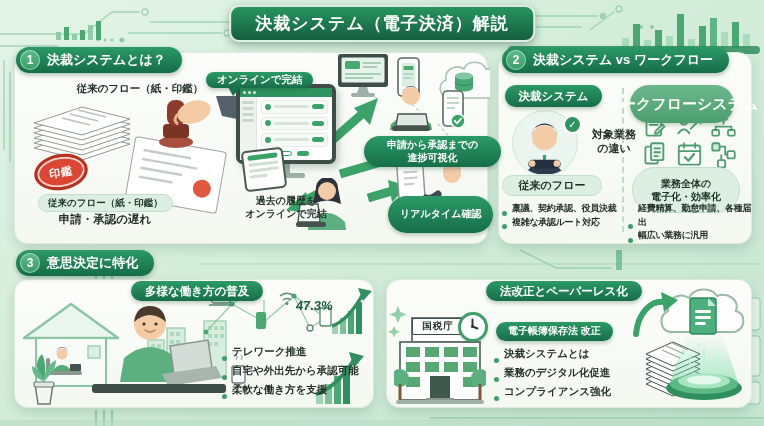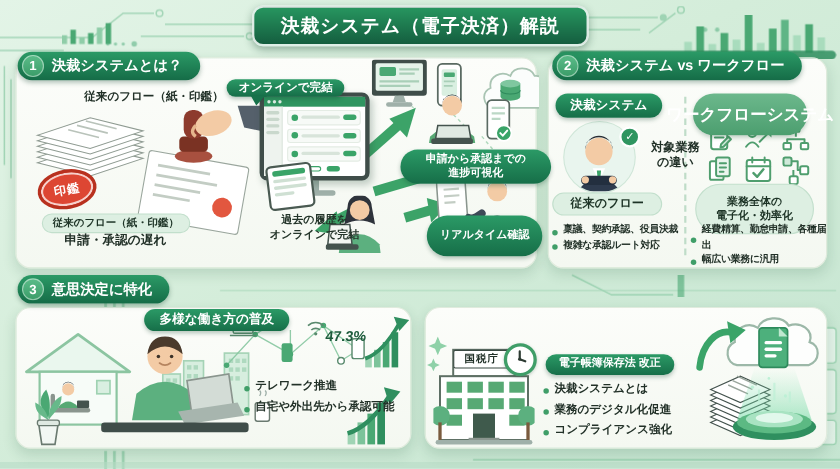--- a/index.html
+++ b/index.html
@@ -23,21 +23,21 @@
            box-shadow:0 2px 4px rgba(20,70,45,.25); z-index:3; white-space:nowrap; }
   .pill-light { position:absolute; background:#ddefe2; color:#1d3326; border:1px solid #c2dfcc; border-radius:999px;
            display:flex; flex-direction:column; align-items:center; justify-content:center; text-align:center;
            z-index:3; white-space:nowrap; line-height:1.3; }
   .plain-label { position:absolute; text-align:center; z-index:3; line-height:1.3; }
   .title-badge { position:absolute; left:50%; transform:translateX(-50%); top:5px; z-index:6; white-space:nowrap;
            background:linear-gradient(180deg,#27955f,#145e3f); color:#fff; font-size:17px; letter-spacing:1px;
            padding:5px 24px; border-radius:10px; border:2px solid rgba(255,255,255,.85);
            box-shadow:0 3px 8px rgba(20,70,45,.4); }
   .bullets { position:absolute; list-style:none; z-index:3; }
-  .bullets li { display:flex; align-items:center; gap:5px; }
+  .bullets li { display:flex; align-items:flex-end; gap:5px; }
   .bullets li::before { content:""; flex:0 0 auto; width:5px; height:5px; border-radius:50%; background:#3f9e68; margin-top:5px; }
   .bullets.small { font-size:9px; letter-spacing:-0.3px; line-height:1.5; }
   .bullets.mid { font-size:10.5px; line-height:1.8; }
   .bubble { position:absolute; left:206px; top:72px; background:linear-gradient(180deg,#2b9a66,#166e48); color:#fff;
            font-size:10.5px; padding:1px 11px; border-radius:999px; z-index:4; white-space:nowrap;
            box-shadow:0 2px 4px rgba(20,70,45,.3);text-align:right; }
   .bubble::after { content:""; position:absolute; left:22px; bottom:-8px; width:0; height:0;
            border-left:5px solid transparent; border-right:8px solid transparent; border-top:9px solid #17714a; }
   
   #monitor { position:absolute; left:236px; top:84px; width:100px; height:80px; background:#fff;
@@ -549,31 +549,37 @@
     <polygon points="28,4 42,7 33,17" fill="#2f8f5f"></polygon>
   </svg>
 
   <ul class="bullets mid" style="left:222px;top:342px;width:140px">
     <li>
         <span>テレワーク推進</span>
       </li>
     <li>
         <span>自宅や外出先から承認可能</span>
       </li>
+    <li>
+        <span>柔軟な働き方を支援</span>
+      </li>
   </ul>
 
   <svg class="abs" style="left:314px;top:348px;z-index:2" width="52" height="58" viewBox="0 0 52 58">
     <rect x="2" y="44" width="7" height="12" fill="#9fd4b4"></rect>
       <rect x="11" y="36" width="7" height="20" fill="#7cc39a"></rect>
     <rect x="20" y="28" width="7" height="28" fill="#4aa873"></rect>
       <rect x="29" y="18" width="7" height="38" fill="#2f8f5f"></rect>
     <path d="M2,46 C16,42 28,30 40,12" stroke="#2f8f5f" stroke-width="4" fill="none"></path>
     <polygon points="35,4 50,8 40,20" fill="#2f8f5f"></polygon>
   </svg>
 
+  <div class="pill-dark" style="left:486px;top:281px;padding:3px 14px;font-size:11.5px">
+    <span>法改正とペーパーレス化</span>
+  </div>
 
   <svg class="abs" style="left:388px;top:306px;z-index:2" width="20" height="32" viewBox="0 0 20 32">
     <g fill="#8fd1a8">
       <path d="M10,0 l2.5,6 6,2.5 -6,2.5 -2.5,6 -2.5,-6 -6,-2.5 6,-2.5 z"></path>
       <path d="M4,20 l1.8,4 4,1.8 -4,1.8 -1.8,4 -1.8,-4 -4,-1.8 4,-1.8 z" transform="translate(2,0)"></path>
     </g>
   </svg>
 
   <svg class="abs" style="left:394px;top:316px;z-index:2" width="92" height="90" viewBox="0 0 92 90">
     <rect x="18" y="2" width="56" height="24" fill="#fff" stroke="#5d6f64" stroke-width="1.8"></rect>

